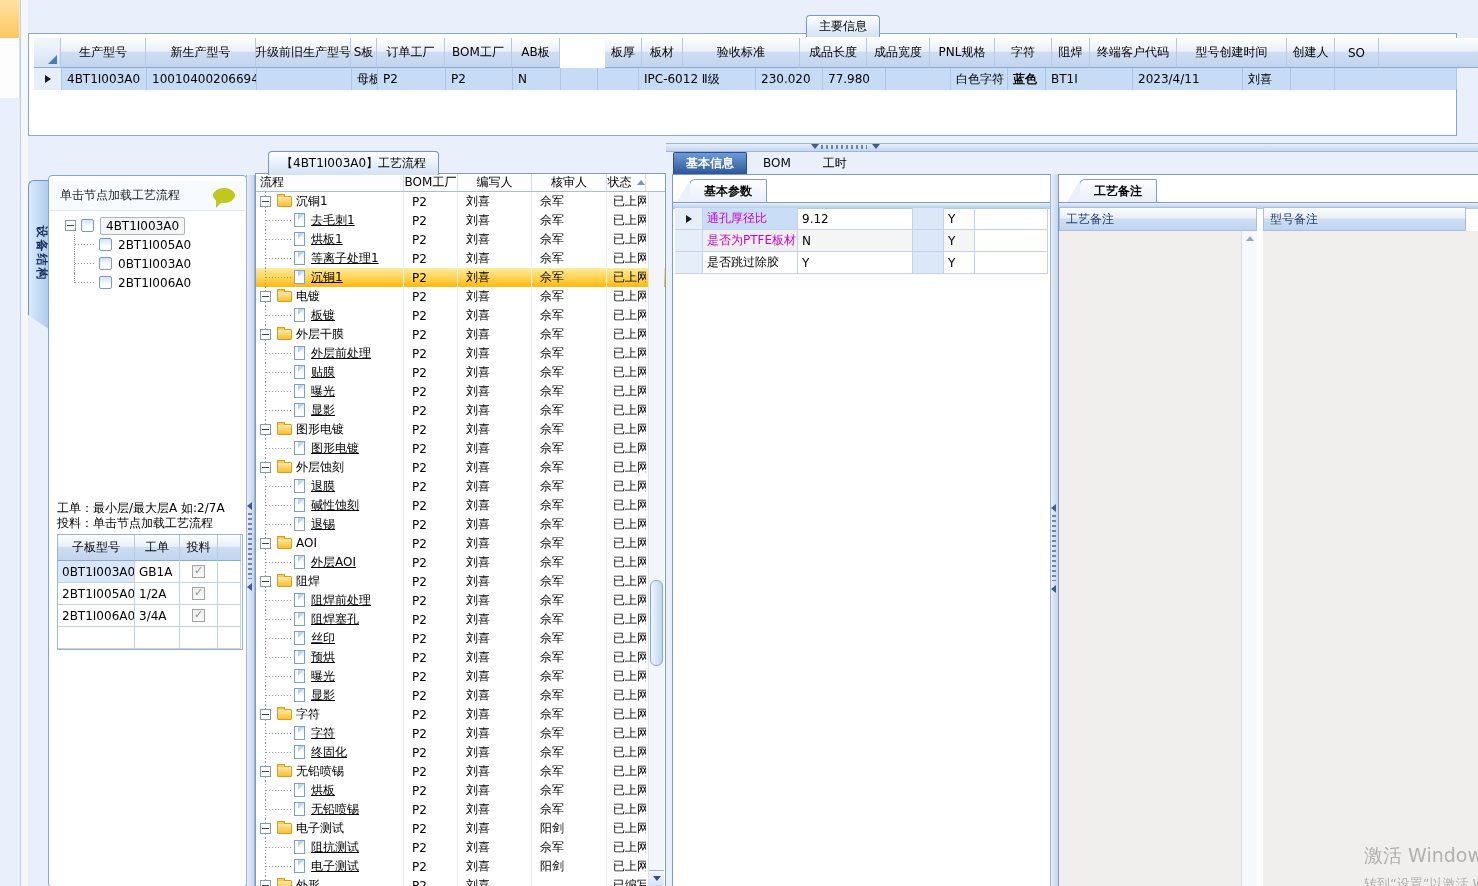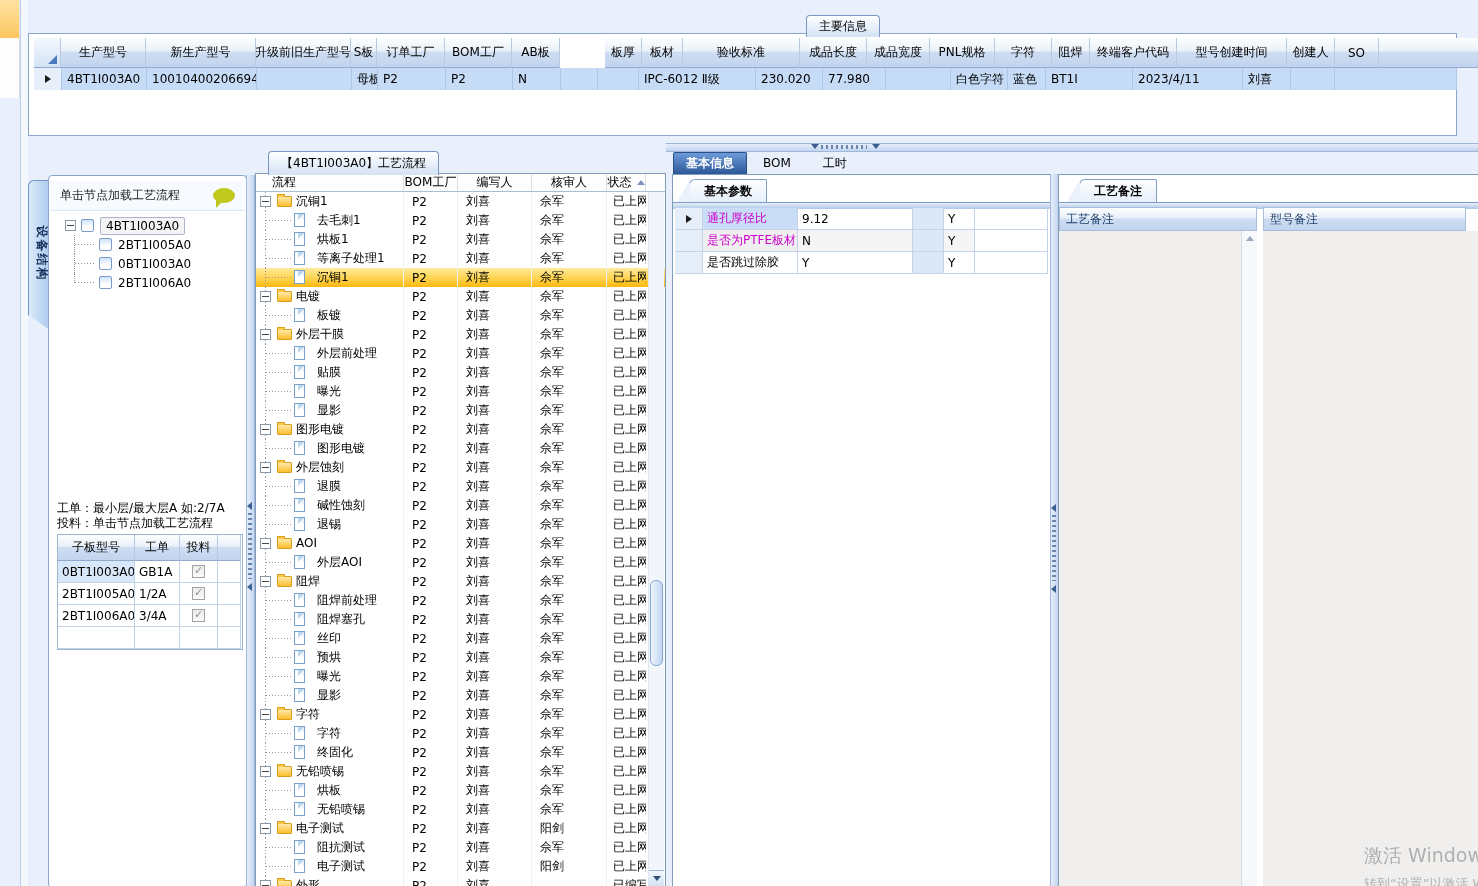--- a/index.html
+++ b/index.html
@@ -72,38 +72,38 @@
   .std{height:22px;box-sizing:border-box;border-right:1px solid #c3d1e4;border-bottom:1px solid #c3d1e4;
        display:flex;align-items:center;padding-left:4px;overflow:hidden;white-space:nowrap;}
   .cbx{width:13px;height:13px;box-sizing:border-box;border:1px solid #a3a3a3;background:linear-gradient(180deg,#ececec,#fbfbfb);position:relative;margin:0 auto;}
   .cbx::after{content:"\2713";position:absolute;left:1px;top:-2px;font-size:11px;color:#8f8f8f;}
 
   
   .flow-tab{left:268px;top:151px;height:23px;}
   .flow-panel{left:255px;top:173px;width:409px;height:713px;background:#fff;border:1px solid #7f9db9;overflow:hidden;}
   .fhead{display:flex;height:17px;border-bottom:1px solid #a9bcd8;background:#fdfdfe;}
   .fh{box-sizing:border-box;border-right:1px solid #d8dee8;display:flex;align-items:center;justify-content:center;overflow:hidden;white-space:nowrap;}
-  .fh.first{justify-content:flex-start;padding-left:16px;}
+  .fh.first{justify-content:flex-start;padding-left:4px;}
   .sort{width:0;height:0;border-left:4px solid transparent;border-right:4px solid transparent;border-bottom:5px solid #7a93b8;margin-left:5px;}
   .frow{display:flex;height:19px;}
   .frow.hl{background:linear-gradient(180deg,#ffeb9d 0%,#ffd34e 55%,#fdb80d 100%);}
   .fc{box-sizing:border-box;border-right:1px solid #efefef;display:flex;align-items:center;padding-left:8px;overflow:hidden;white-space:nowrap;}
   .c-tree{width:148px;box-sizing:border-box;border-right:1px solid #efefef;position:relative;overflow:hidden;}
   .c-tree::after{content:"";position:absolute;left:9px;top:0;bottom:0;width:1px;
                  background:repeating-linear-gradient(180deg,#9a9a9a 0 1px,transparent 1px 3px);}
   .c-tree.child::before{content:"";position:absolute;left:10px;top:9px;width:26px;height:1px;
                  background:repeating-linear-gradient(90deg,#9a9a9a 0 1px,transparent 1px 3px);}
   .c-tree .exp{position:absolute;left:4px;top:4px;z-index:2;}
   .folder{position:absolute;left:21px;top:4px;width:15px;height:11px;box-sizing:border-box;
           background:linear-gradient(180deg,#ffe9a8,#fcbe2e);border:1px solid #d99e1a;border-radius:1px;z-index:2;}
   .folder::before{content:"";position:absolute;top:-3px;left:-1px;width:6px;height:2px;background:#fcc94b;border:1px solid #d99e1a;border-bottom:none;border-radius:1px 1px 0 0;}
   .doc{position:absolute;left:38px;top:2px;width:11px;height:14px;box-sizing:border-box;background:#fff;border:1px solid #7aa0cc;z-index:2;}
   .doc::after{content:"";position:absolute;top:0;right:0;width:0;height:0;border:3px solid;border-color:#bcd6ee #ffffff00 #fff #bcd6ee;border-top-color:#bcd6ee;border-right-color:#e9f2fb;}
   .tlabel{position:absolute;left:40px;top:0;line-height:19px;white-space:nowrap;z-index:2;}
-  .child .tlabel{left:61px;}
+  .child .tlabel{left:55px;text-decoration:underline;}
   .fscroll{position:absolute;right:1px;top:18px;bottom:1px;width:15px;background:#f2f5fa;border-left:1px solid #dfe6f0;}
   .fthumb{position:absolute;left:1px;right:1px;top:388px;height:84px;background:linear-gradient(90deg,#eef5fd,#c2d6f0);border:1px solid #86a7d2;border-radius:6px;}
   .fdown{position:absolute;left:0;right:0;bottom:0;height:15px;background:linear-gradient(180deg,#f4f8fd,#d4e2f4);border-top:1px solid #9fb6d6;display:flex;align-items:center;justify-content:center;}
   .tri-down{width:0;height:0;border-left:4px solid transparent;border-right:4px solid transparent;border-top:5px solid #33527e;}
 
   
   .tabs-strip{left:673px;top:152px;height:22px;display:flex;align-items:flex-end;}
   .dtab-active{height:22px;box-sizing:border-box;background:linear-gradient(180deg,#6d9ad8,#2c5898);color:#fff;font-weight:bold;
                border:1px solid #2a4f86;border-bottom:none;border-radius:2px 2px 0 0;display:flex;align-items:center;padding:0 12px;}
   .dtab{height:22px;display:flex;align-items:center;padding:0 16px;color:#000;}
@@ -189,21 +189,21 @@
           <div class="td" style="width: 68px;">P2</div>
           <div class="td" style="width: 67px;">P2</div>
           <div class="td" style="width: 48px;">N</div>
           <div class="td" style="width: 37px;"></div>
           <div class="td" style="width: 41px;"></div>
           <div class="td" style="width: 117px;">IPC-6012 Ⅱ级</div>
           <div class="td" style="width: 67px;">230.020</div>
           <div class="td" style="width: 63px;">77.980</div>
           <div class="td" style="width: 65px;"></div>
           <div class="td" style="width: 57px;">白色字符</div>
-          <div class="td" style="width: 38px;">蓝色</div>
+          <div class="td" style="width: 38px; font-weight: bold;">蓝色</div>
           <div class="td" style="width: 87px;">BT1I</div>
           <div class="td" style="width: 110px;">2023/4/11</div>
           <div class="td" style="width: 48px;">刘喜</div>
           <div class="td" style="width: 44px;"></div>
           <div class="td" style="width: 122px;"></div>
         </div>
     </div>
   </div>
 
   <div class="abs h-split">

